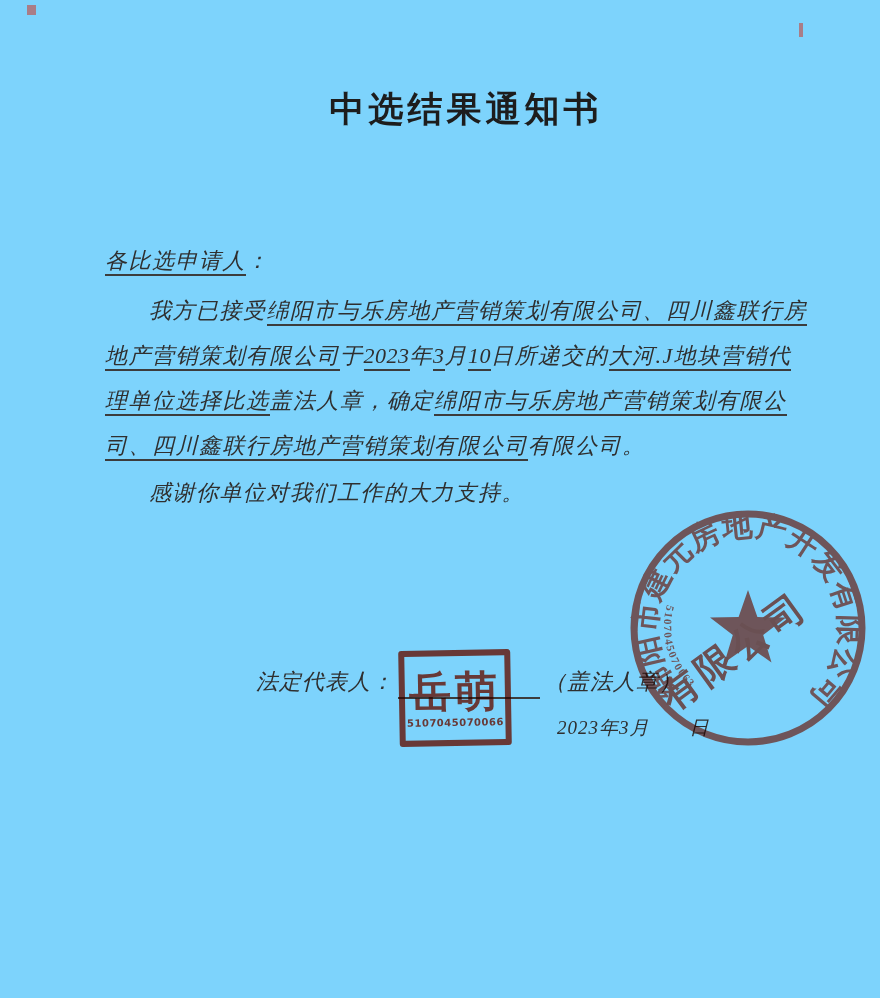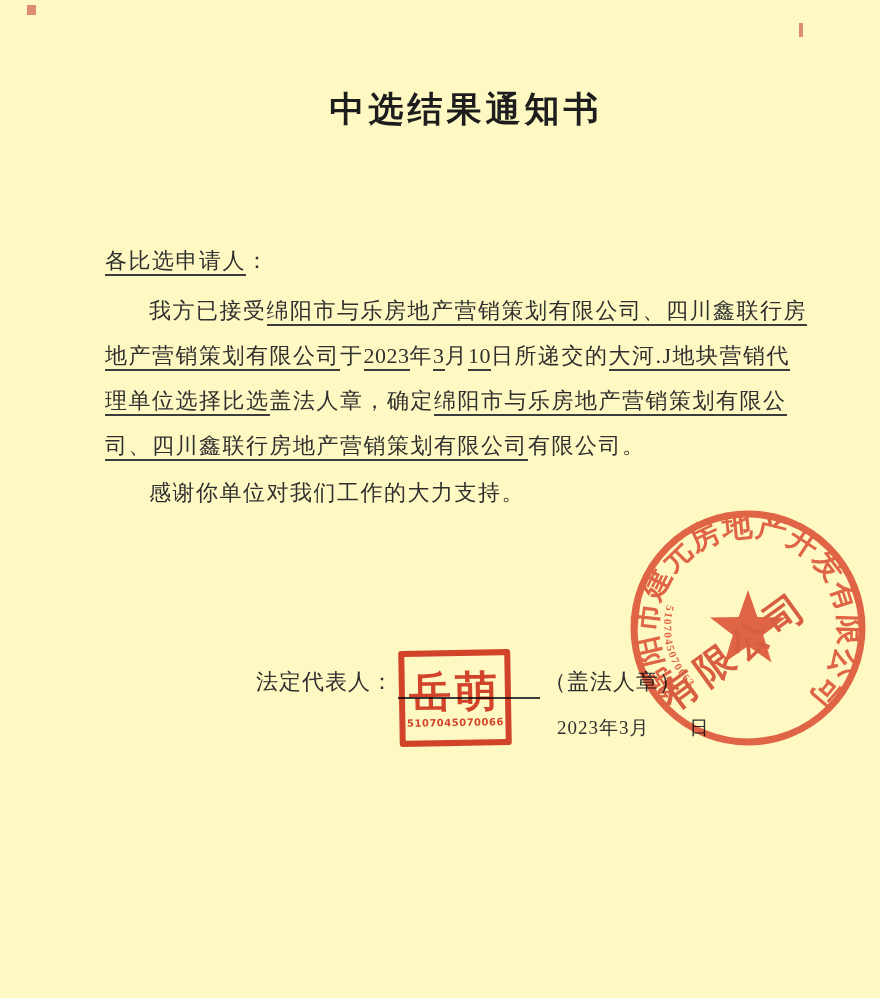--- a/index.html
+++ b/index.html
@@ -1,28 +1,28 @@
 <!DOCTYPE html>
 <html><head>
 <meta charset="utf-8">
 <style>
   html,body{margin:0;padding:0;background:#ffffff;}
   .page{
-    position:relative;width:880px;height:998px;background:#fef9c3;
+    position:relative;width:880px;height:998px;background:#7dd3fc;
     font-family:"Liberation Serif","DejaVu Serif",serif;color:#2f2f2f;overflow:hidden;
   }
   .title{
     position:absolute;top:86px;left:0;width:880px;margin:0;text-align:center;
     transform:translateX(26px);
     font-family:"Liberation Sans","DejaVu Sans",sans-serif;
     font-weight:700;font-size:35px;letter-spacing:4px;color:#1d1d1d;
   }
   .line{
     position:absolute;left:105px;font-size:22px;letter-spacing:1.5px;
-    white-space:nowrap;color:#2f2f2f;line-height:34px;
+    white-space:nowrap;color:#2f2f2f;line-height:34px;font-style:italic;
   }
   .u{border-bottom:2px solid #3c3c3c;padding-bottom:1px;}
   .num{font-size:22px;letter-spacing:0.5px;}
   .sig{left:256px;letter-spacing:1px;}
   .blank-underline{
     display:inline-block;width:142px;height:24px;margin:0 4px;
     border-bottom:2px solid #3c3c3c;vertical-align:bottom;
   }
   .date-line{left:557px;font-size:19px;letter-spacing:1px;}
   .company-seal{

